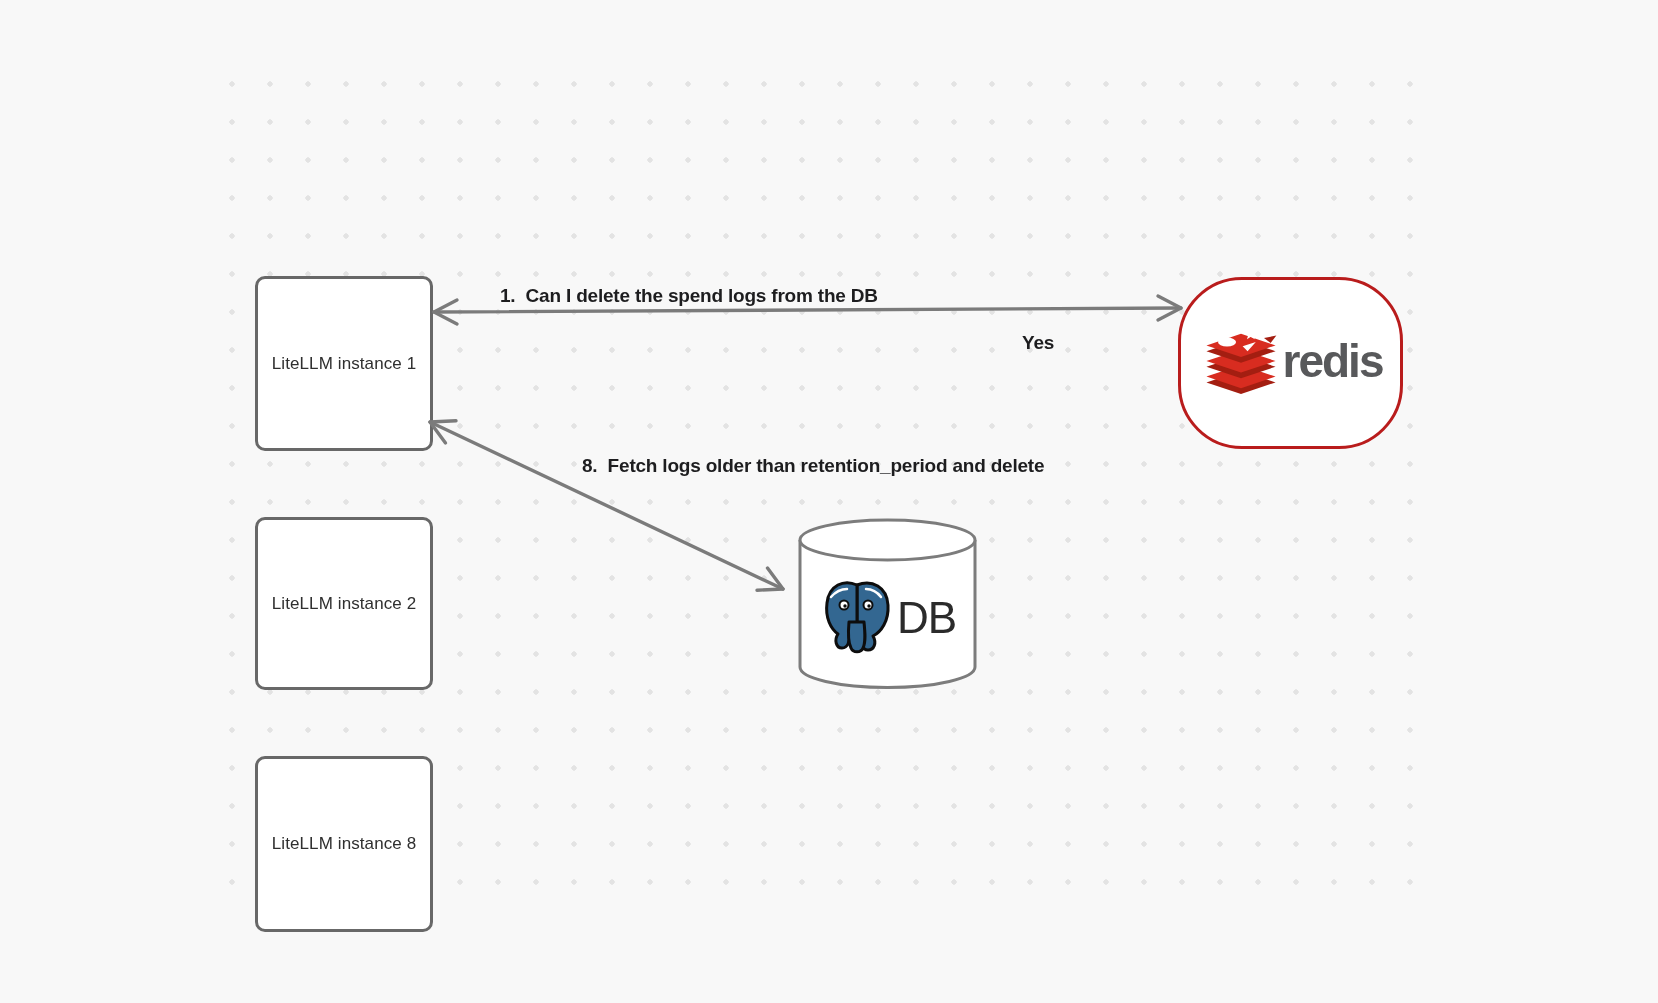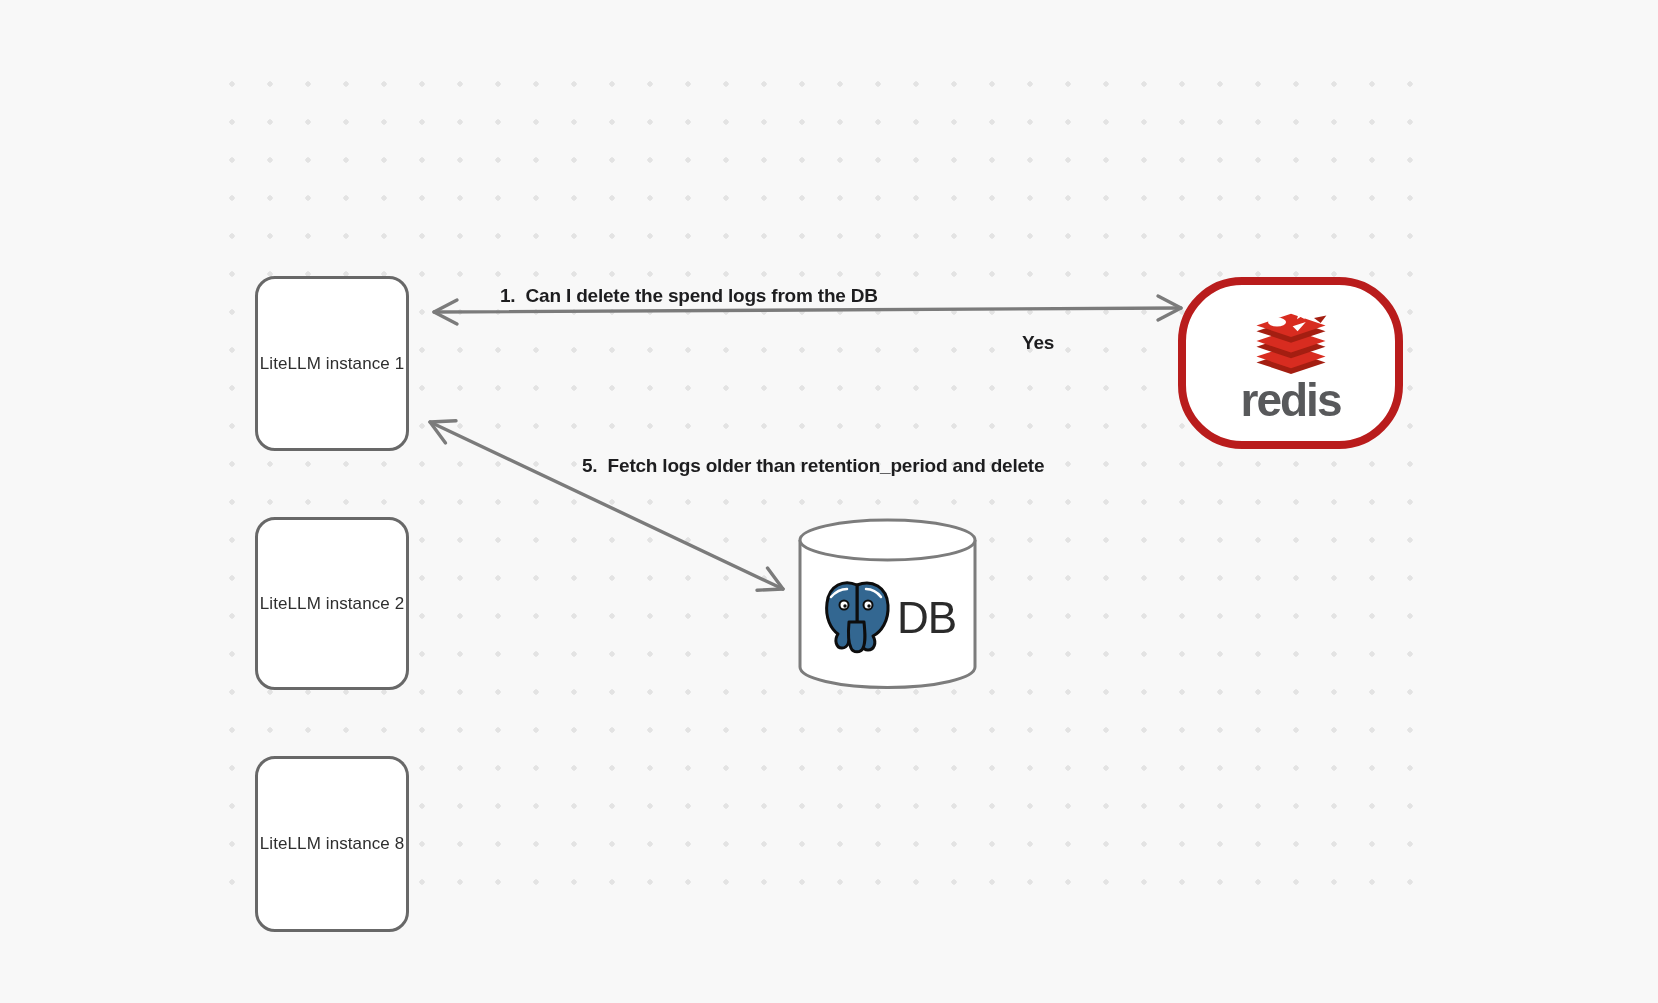--- a/index.html
+++ b/index.html
@@ -9,36 +9,36 @@
     background:#f8f8f8;
     font-family:"Liberation Sans", sans-serif;
     overflow:hidden;
   }
   .dot-grid{
     position:absolute;left:213px;top:65px;width:1217px;height:837px;
     background-image:radial-gradient(circle at 19px 19px, #e3e3e3 0 2.5px, transparent 2.7px);
     background-size:38px 38px;
   }
   .llm-box{
-    position:absolute;left:255px;width:154px;height:175px;
-    background:#ffffff;border:3px solid #686868;border-radius:20px;
+    position:absolute;left:255px;width:178px;height:175px;
+    background:#ffffff;border:3px solid #686868;border-radius:10px;
     box-sizing:border-box;
     display:flex;align-items:center;justify-content:center;
   }
   .llm-box .lbl{
     font-size:17px;color:#2f2f2f;letter-spacing:0.1px;
   }
   #box1{top:276px;}
   #box2{top:517px;height:173px;}
   #box3{top:756px;height:176px;}
   .redis-node{
     position:absolute;left:1178px;top:277px;width:225px;height:172px;
-    background:#ffffff;border:8px solid #b91c1c;border-radius:64px;
+    background:#ffffff;border:3px solid #b91c1c;border-radius:64px;
     box-sizing:border-box;
-    display:flex;flex-direction:column;align-items:center;justify-content:center;
+    display:flex;align-items:center;justify-content:center;
   }
   .redis-word{
     font-size:46px;font-weight:700;color:#58595b;letter-spacing:-2px;
     line-height:0.9;margin-top:-2px;
   }
   .edge-label{
     position:absolute;
     font-size:19px;font-weight:700;color:#1d1d1f;
     white-space:pre;letter-spacing:-0.2px;line-height:1.1;
   }
@@ -134,15 +134,15 @@
       <g>
         <path d="M430,422 L783,589"></path>
         <path d="M445.5,442.9 L430,422 L456,420.8"></path>
         <path d="M757,590.2 L783,589 L767.5,568.1"></path>
       </g>
     </g>
   </svg>
 
   <div class="edge-label" id="edge1-label">1.  Can I delete the spend logs from the DB</div>
   <div class="edge-label" id="edge1-reply">Yes</div>
-  <div class="edge-label" id="edge2-label">5.  Fetch logs older than retention_period and delete</div>
+  <div class="edge-label" id="edge2-label">8.  Fetch logs older than retention_period and delete</div>
 
 </div>
 
 </body></html>

